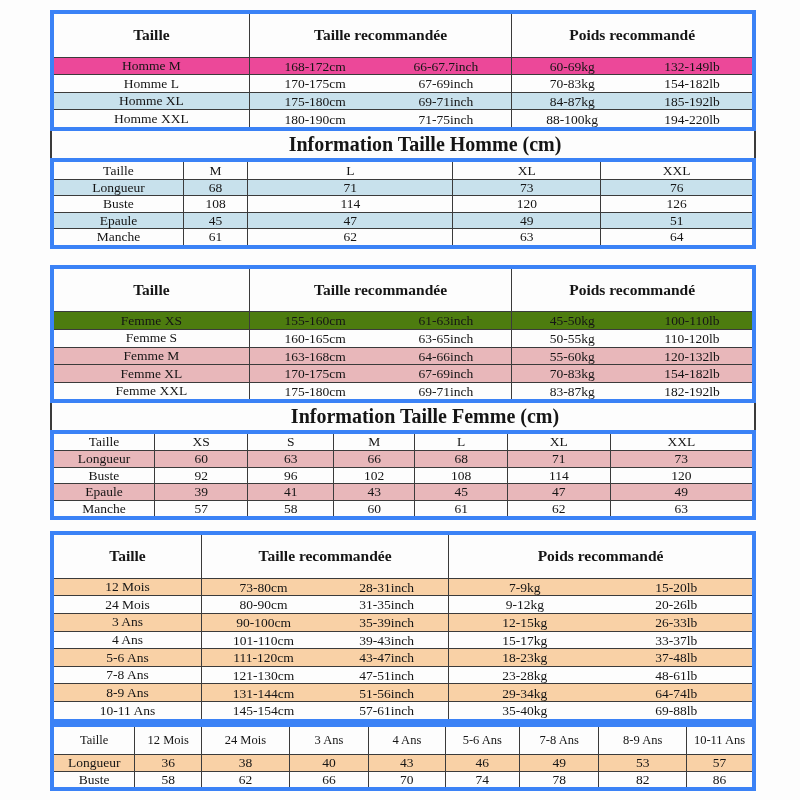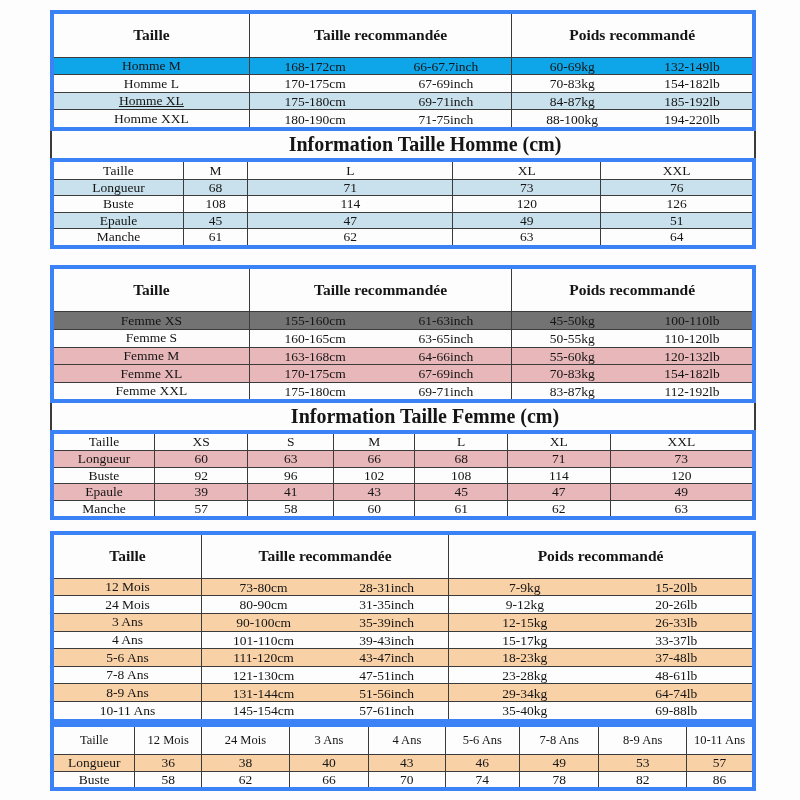--- a/index.html
+++ b/index.html
@@ -57,31 +57,31 @@
           <col style="width: 28.1%;">
           <col style="width: 37.4%;">
           <col style="width: 34.5%;">
         </colgroup>
         <tbody>
           <tr class="hdr">
             <th>Taille</th>
             <th>Taille recommandée</th>
             <th>Poids recommandé</th>
           </tr>
-          <tr class="data" style="background: #0ea5e9;">
+          <tr class="data" style="background: #ec4899;">
             <td class="lbl">Homme M</td>
             <td class="pair"><span class="half">168-172cm</span><span class="half">66-67.7inch</span></td>
             <td class="pair"><span class="half">60-69kg</span><span class="half">132-149lb</span></td>
           </tr>
           <tr class="data">
             <td class="lbl">Homme L</td>
             <td class="pair"><span class="half">170-175cm</span><span class="half">67-69inch</span></td>
             <td class="pair"><span class="half">70-83kg</span><span class="half">154-182lb</span></td>
           </tr>
-          <tr class="data" style="background: rgb(200, 225, 236); text-decoration: underline;">
+          <tr class="data" style="background: rgb(200, 225, 236);">
             <td class="lbl">Homme XL</td>
             <td class="pair"><span class="half">175-180cm</span><span class="half">69-71inch</span></td>
             <td class="pair"><span class="half">84-87kg</span><span class="half">185-192lb</span></td>
           </tr>
           <tr class="data">
             <td class="lbl">Homme XXL</td>
             <td class="pair"><span class="half">180-190cm</span><span class="half">71-75inch</span></td>
             <td class="pair"><span class="half">88-100kg</span><span class="half">194-220lb</span></td>
           </tr>
         </tbody>
@@ -140,21 +140,21 @@
           <col style="width: 28.1%;">
           <col style="width: 37.4%;">
           <col style="width: 34.5%;">
         </colgroup>
         <tbody>
           <tr class="hdr">
             <th>Taille</th>
             <th>Taille recommandée</th>
             <th>Poids recommandé</th>
           </tr>
-          <tr class="data" style="background: #737373;">
+          <tr class="data" style="background: #4d7c0f;">
             <td class="lbl">Femme XS</td>
             <td class="pair"><span class="half">155-160cm</span><span class="half">61-63inch</span></td>
             <td class="pair"><span class="half">45-50kg</span><span class="half">100-110lb</span></td>
           </tr>
           <tr class="data">
             <td class="lbl">Femme S</td>
             <td class="pair"><span class="half">160-165cm</span><span class="half">63-65inch</span></td>
             <td class="pair"><span class="half">50-55kg</span><span class="half">110-120lb</span></td>
           </tr>
           <tr class="data" style="background: rgb(232, 183, 186); margin-left: 40px;">
@@ -163,21 +163,21 @@
             <td class="pair"><span class="half">55-60kg</span><span class="half">120-132lb</span></td>
           </tr>
           <tr class="data" style="background: rgb(232, 183, 186);">
             <td class="lbl">Femme XL</td>
             <td class="pair"><span class="half">170-175cm</span><span class="half">67-69inch</span></td>
             <td class="pair"><span class="half">70-83kg</span><span class="half">154-182lb</span></td>
           </tr>
           <tr class="data">
             <td class="lbl">Femme XXL</td>
             <td class="pair"><span class="half">175-180cm</span><span class="half">69-71inch</span></td>
-            <td class="pair"><span class="half">83-87kg</span><span class="half">112-192lb</span></td>
+            <td class="pair"><span class="half">83-87kg</span><span class="half">182-192lb</span></td>
           </tr>
         </tbody>
       </table>
       <div class="band">Information Taille Femme (cm)</div>
       <table class="meas">
         <colgroup>
           <col style="width: 14.6%;">
           <col style="width: 13.3%;">
           <col style="width: 12.2%;">
           <col style="width: 11.6%;">

